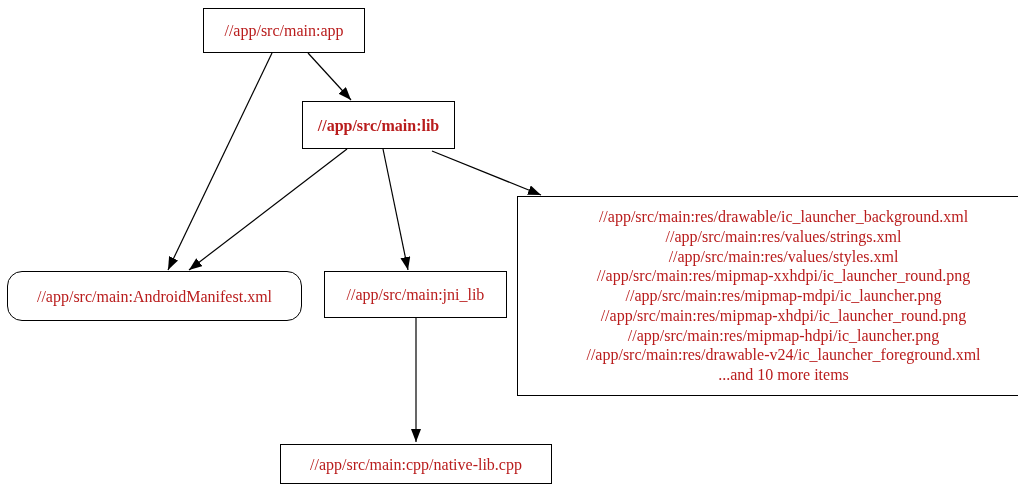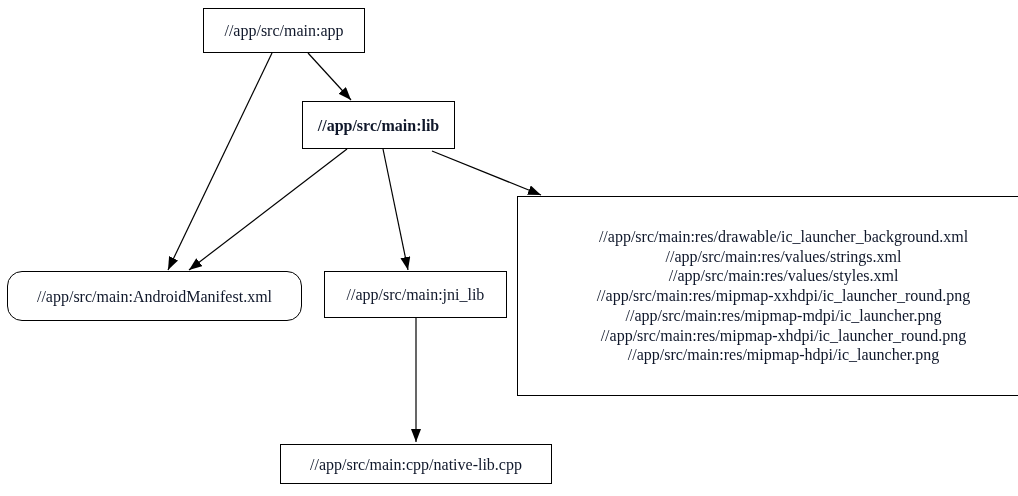--- a/index.html
+++ b/index.html
@@ -6,21 +6,21 @@
     margin: 0;
     padding: 0;
     background: #ffffff;
   }
   .canvas {
     position: relative;
     width: 1018px;
     height: 496px;
     background: #ffffff;
     font-family: "Liberation Serif", "DejaVu Serif", serif;
-    color: #0f172a;
+    color: #b91c1c;
     overflow: hidden;
   }
   .edges {
     position: absolute;
     left: 0;
     top: 0;
     pointer-events: none;
   }
   .node {
     position: absolute;
@@ -84,19 +84,21 @@
   </div>
 
   <div class="node node-resources">
     <span>//app/src/main:res/drawable/ic_launcher_background.xml</span>
     <span>//app/src/main:res/values/strings.xml</span>
     <span>//app/src/main:res/values/styles.xml</span>
     <span>//app/src/main:res/mipmap-xxhdpi/ic_launcher_round.png</span>
     <span>//app/src/main:res/mipmap-mdpi/ic_launcher.png</span>
     <span>//app/src/main:res/mipmap-xhdpi/ic_launcher_round.png</span>
     <span>//app/src/main:res/mipmap-hdpi/ic_launcher.png</span>
+    <span>//app/src/main:res/drawable-v24/ic_launcher_foreground.xml</span>
+    <span>...and 10 more items</span>
   </div>
 
   <div class="node node-native-lib-cpp">
     <span>//app/src/main:cpp/native-lib.cpp</span>
   </div>
 
 </div>
 
 </body></html>

